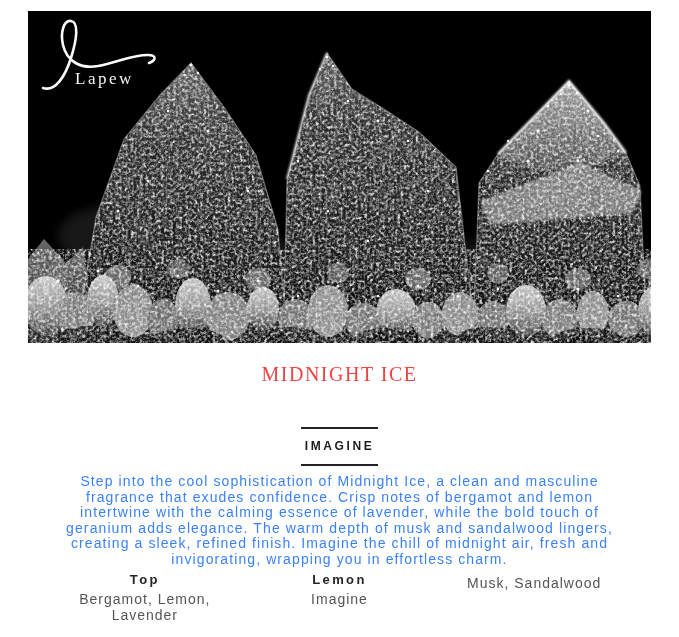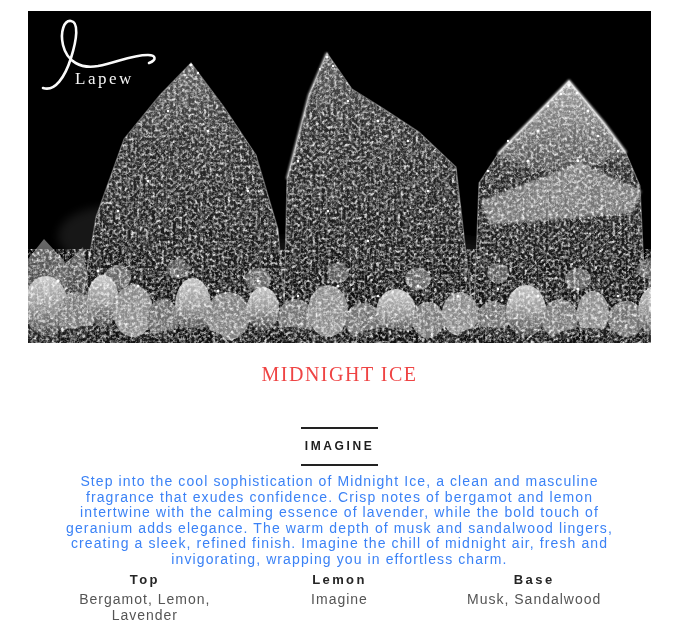--- a/index.html
+++ b/index.html
@@ -232,19 +232,18 @@
     <div class="notes">
       <div class="note-col">
         <div class="note-label">Top</div>
         <div class="note-value">Bergamot, Lemon, Lavender</div>
       </div>
       <div class="note-col">
         <div class="note-label">Lemon</div>
         <div class="note-value">Imagine</div>
       </div>
       <div class="note-col">
-        <div class="note-label">Base</div>
         <div class="note-value">Musk, Sandalwood</div>
       </div>
     </div>
   </div>
 
 </div>
 
 </body></html>

